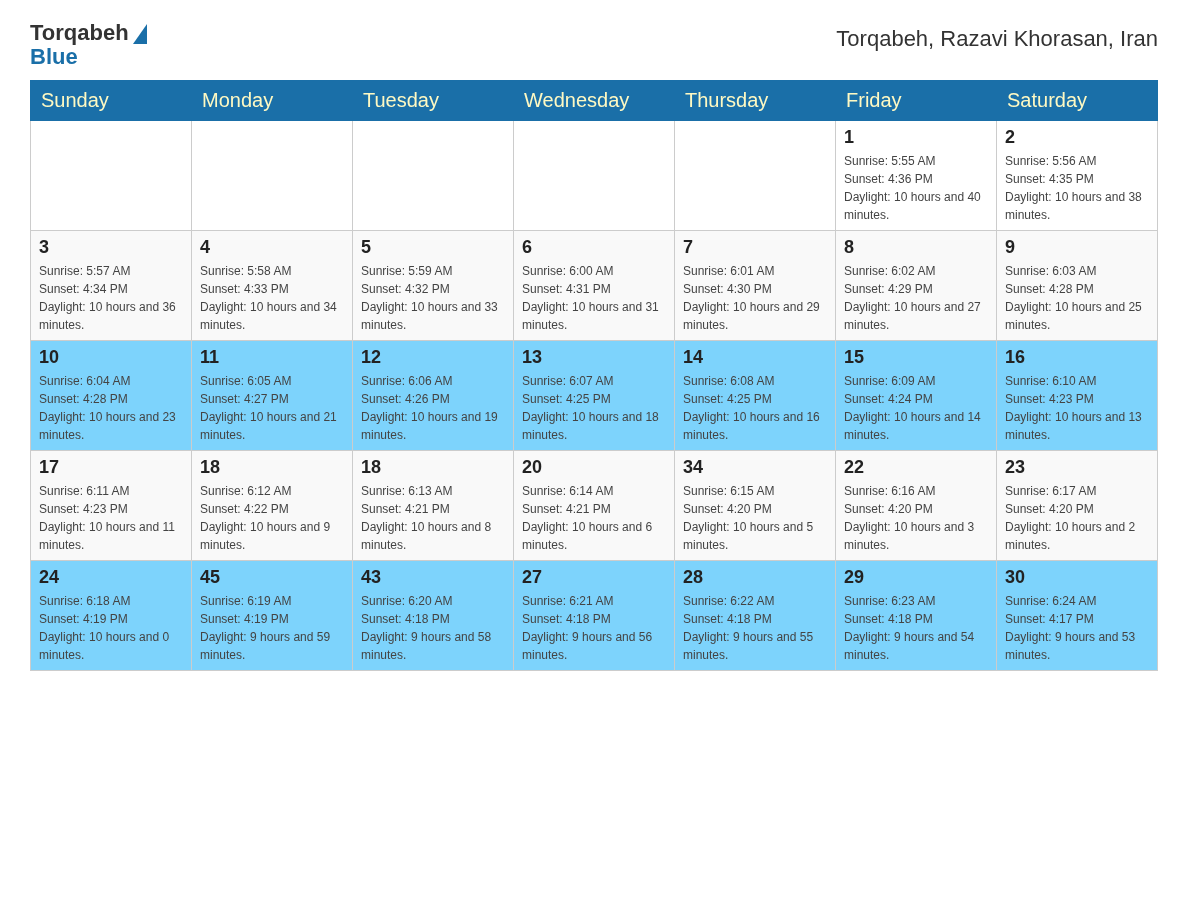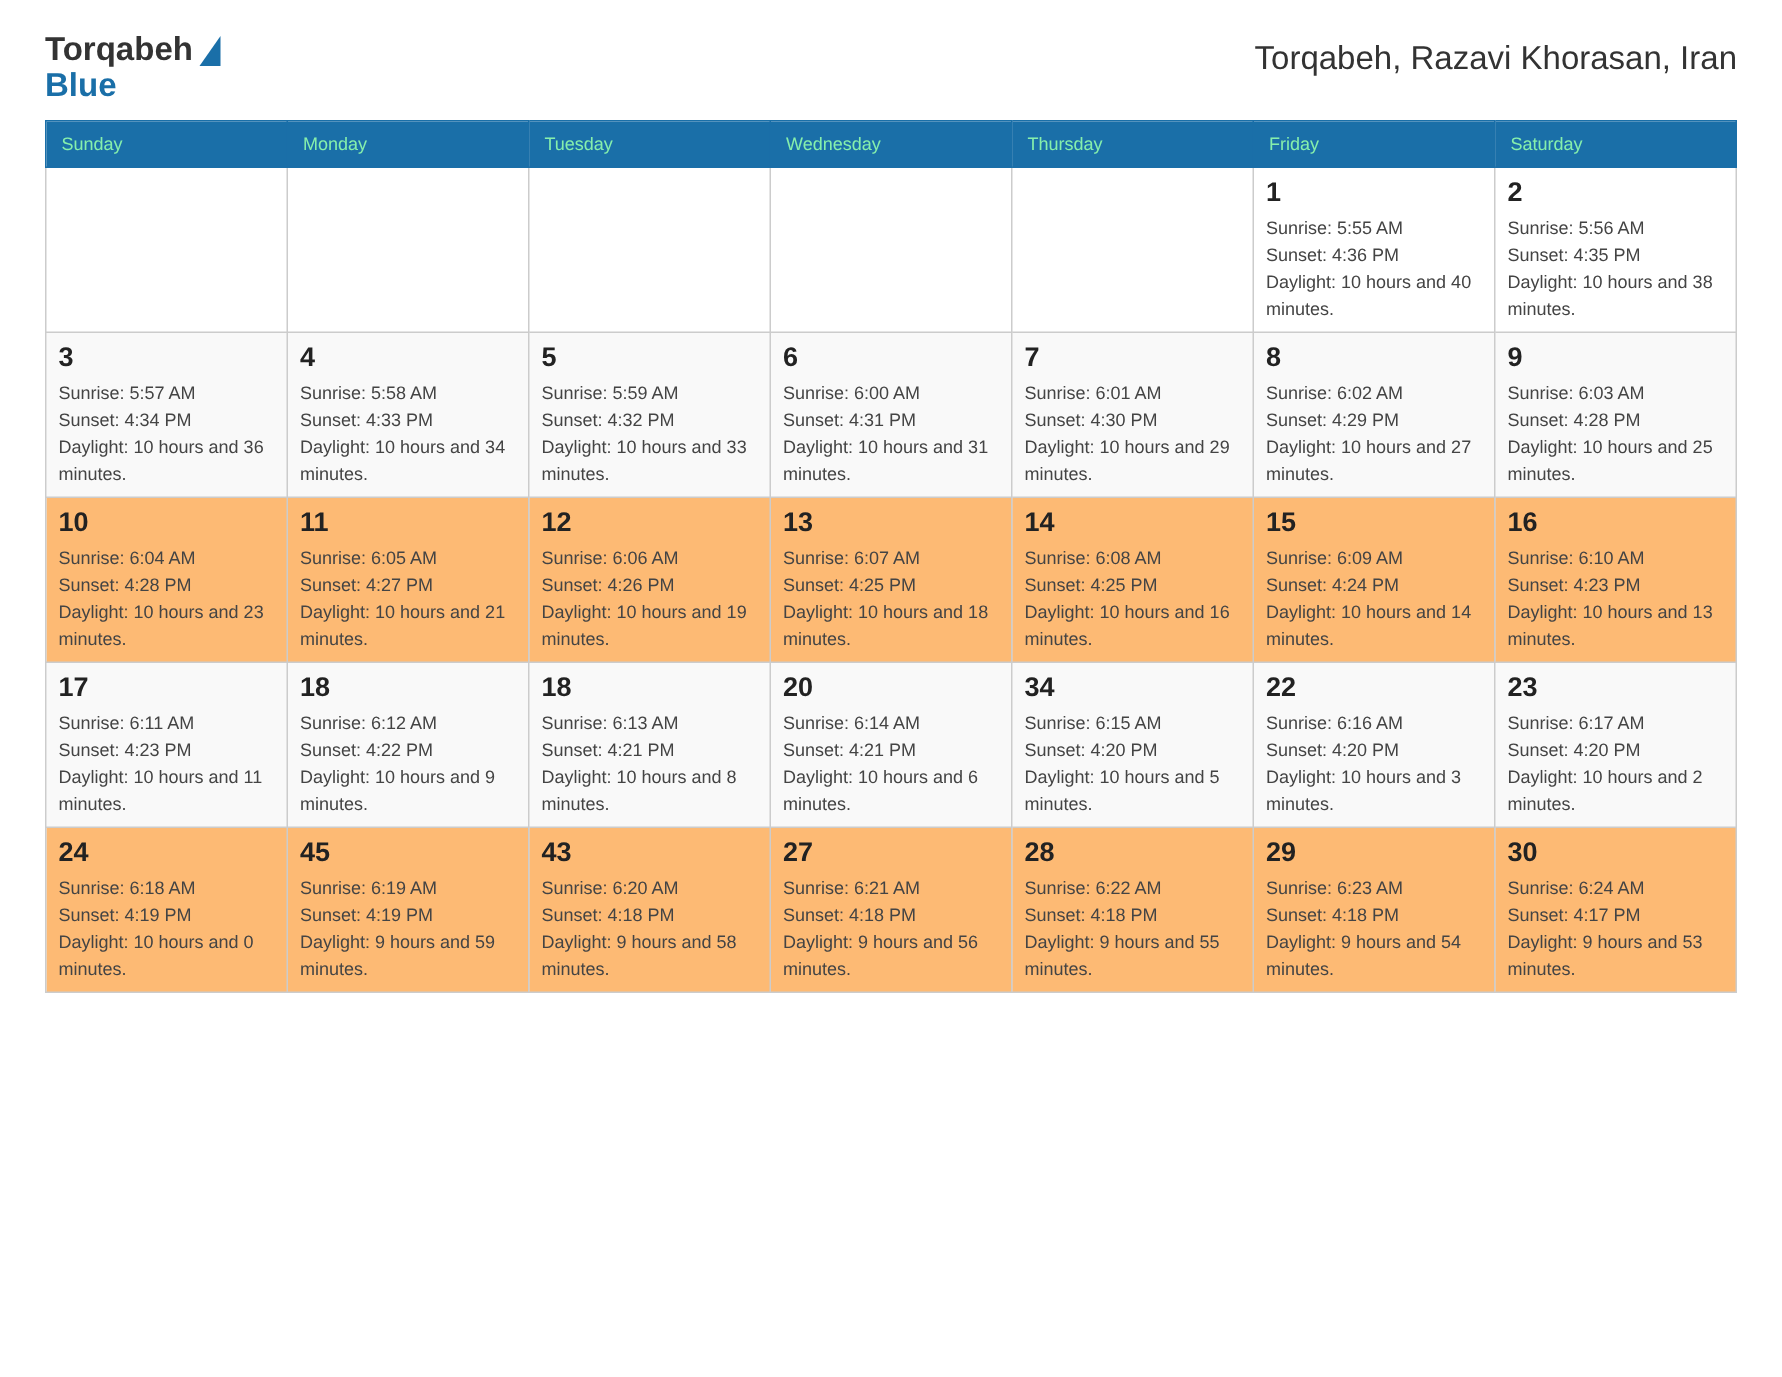--- a/index.html
+++ b/index.html
@@ -61,33 +61,33 @@
       color: #333;
       margin-top: 6px;
     }
     table {
       width: 100%;
       border-collapse: collapse;
       table-layout: fixed;
     }
     th {
       background-color: #1a6fa8;
-      color: #86efac;
+      color: #fef9c3;
       padding: 8px 10px;
       text-align: left;
-      font-size: 12px;
+      font-size: 20px;
       font-weight: normal;
       border: 1px solid #1a6fa8;
     }
     td {
       vertical-align: top;
       border: 1px solid #ccc;
       padding: 6px 8px;
       height: 110px;
-      background: #fdba74;
+      background: #7dd3fc;
     }
     tr:nth-child(even) td {
       background: #f9f9f9;
     }
     .day-number {
       font-size: 18px;
       font-weight: bold;
       color: #222;
       display: block;
       margin-bottom: 4px;

